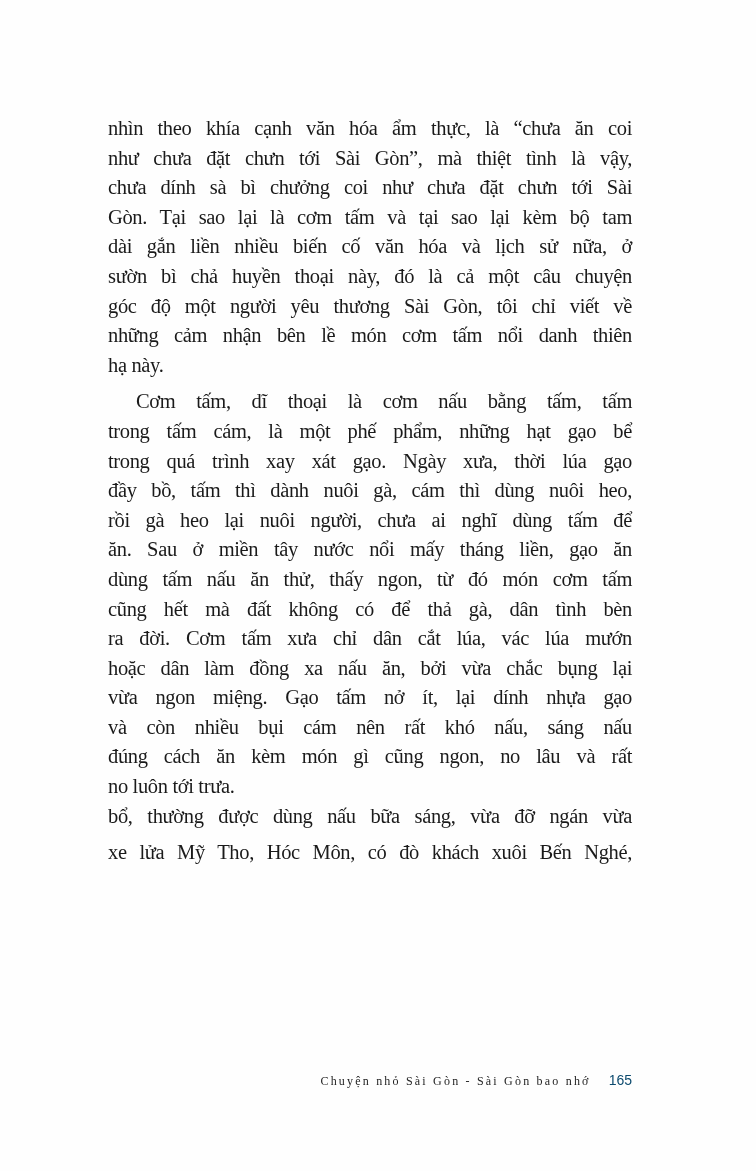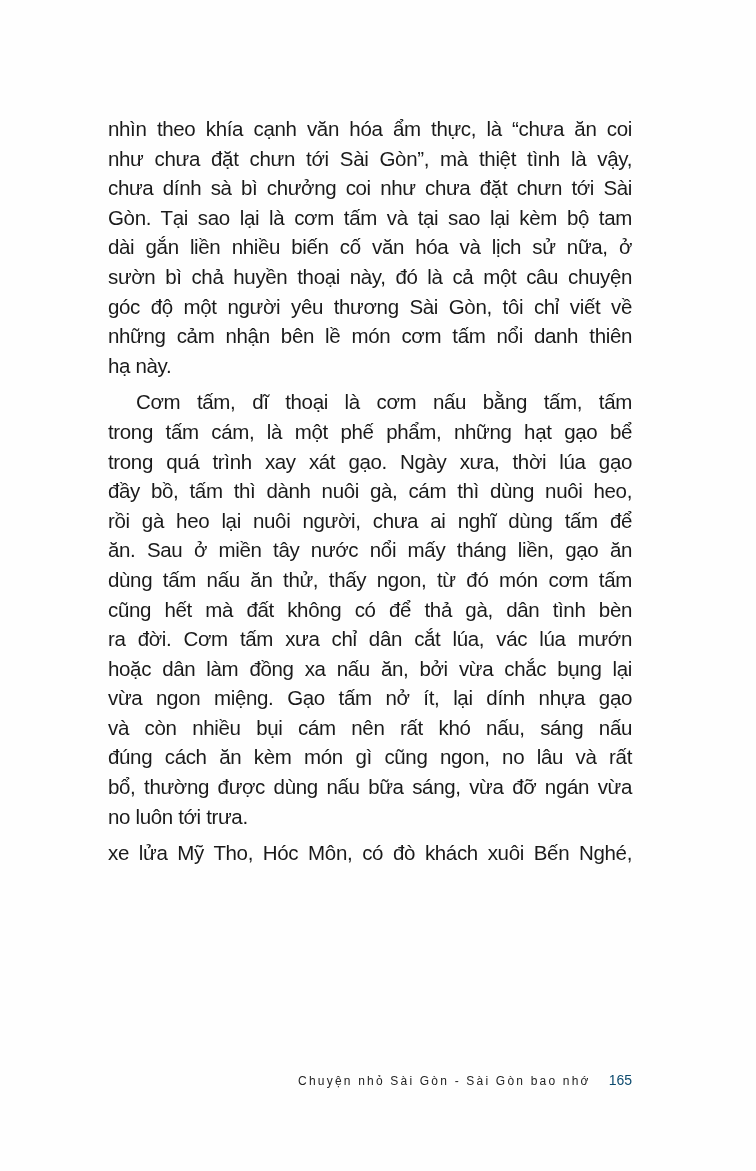--- a/index.html
+++ b/index.html
@@ -1,29 +1,29 @@
 <!DOCTYPE html>
 <html><head>
 <meta charset="utf-8">
 <style>
   html, body { margin:0; padding:0; background:#ffffff; }
   body { width:756px; height:1171px; position:relative; overflow:hidden; }
   .page { position:absolute; left:0; top:0; width:756px; height:1171px; background:#fefefe; }
   .text-block { position:absolute; left:108px; top:114px; width:524px; }
   .line {
-    font-family: Liberation Sans, sans-serif;
+    font-family: Liberation Serif, serif;
     font-size:20.5px; line-height:29.6px; height:29.6px;
     color:#1a1a1a; white-space:nowrap; letter-spacing:-0.35px;
     text-align:justify; text-align-last:justify;
   }
   .line.last { text-align-last:left; }
   .line.indent { padding-left:28px; }
   .para-gap { height:7px; }
   .footer { position:absolute; left:270px; top:1072px; width:362px; display:flex; justify-content:flex-end; align-items:baseline; }
-  .running-title { font-family:Liberation Sans, sans-serif; font-size:12px; letter-spacing:2.2px; color:#222; margin-right:18px; }
+  .running-title { font-family:Liberation Serif, serif; font-size:12px; letter-spacing:2.2px; color:#222; margin-right:18px; }
   .page-number { font-family:"Liberation Sans","DejaVu Sans",sans-serif; font-size:14px; color:#0c4a6e; }
 </style>
 </head>
 <body>
 
 <div class="page">
   <div class="text-block">
 
     <div class="paragraph">
       <div class="line">nhìn theo khía cạnh văn hóa ẩm thực, là “chưa ăn coi</div>
@@ -45,22 +45,22 @@
       <div class="line">đầy bồ, tấm thì dành nuôi gà, cám thì dùng nuôi heo,</div>
       <div class="line">rồi gà heo lại nuôi người, chưa ai nghĩ dùng tấm để</div>
       <div class="line">ăn. Sau ở miền tây nước nổi mấy tháng liền, gạo ăn</div>
       <div class="line">dùng tấm nấu ăn thử, thấy ngon, từ đó món cơm tấm</div>
       <div class="line">cũng hết mà đất không có để thả gà, dân tình bèn</div>
       <div class="line">ra đời. Cơm tấm xưa chỉ dân cắt lúa, vác lúa mướn</div>
       <div class="line">hoặc dân làm đồng xa nấu ăn, bởi vừa chắc bụng lại</div>
       <div class="line">vừa ngon miệng. Gạo tấm nở ít, lại dính nhựa gạo</div>
       <div class="line">và còn nhiều bụi cám nên rất khó nấu, sáng nấu</div>
       <div class="line">đúng cách ăn kèm món gì cũng ngon, no lâu và rất</div>
+      <div class="line last">no luôn tới trưa.</div>
       <div class="line">bổ, thường được dùng nấu bữa sáng, vừa đỡ ngán vừa</div>
-      <div class="line last">no luôn tới trưa.</div>
     </div>
     <div class="para-gap"></div>
 
     <div class="paragraph">
       <div class="line">xe lửa Mỹ Tho, Hóc Môn, có đò khách xuôi Bến Nghé,</div>
     </div>
   </div>
 
   <div class="footer">
     <span class="running-title">Chuyện nhỏ Sài Gòn - Sài Gòn bao nhớ</span>

